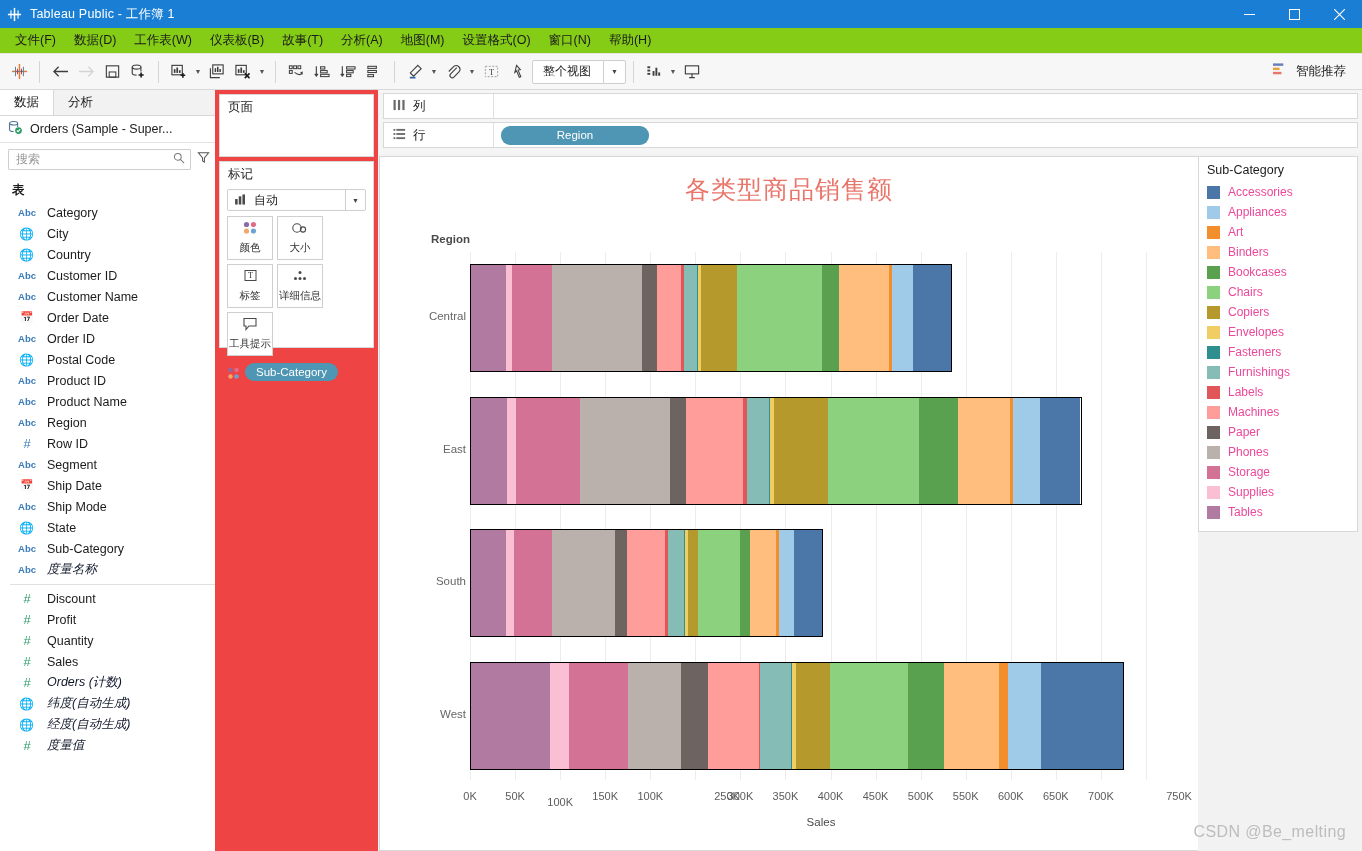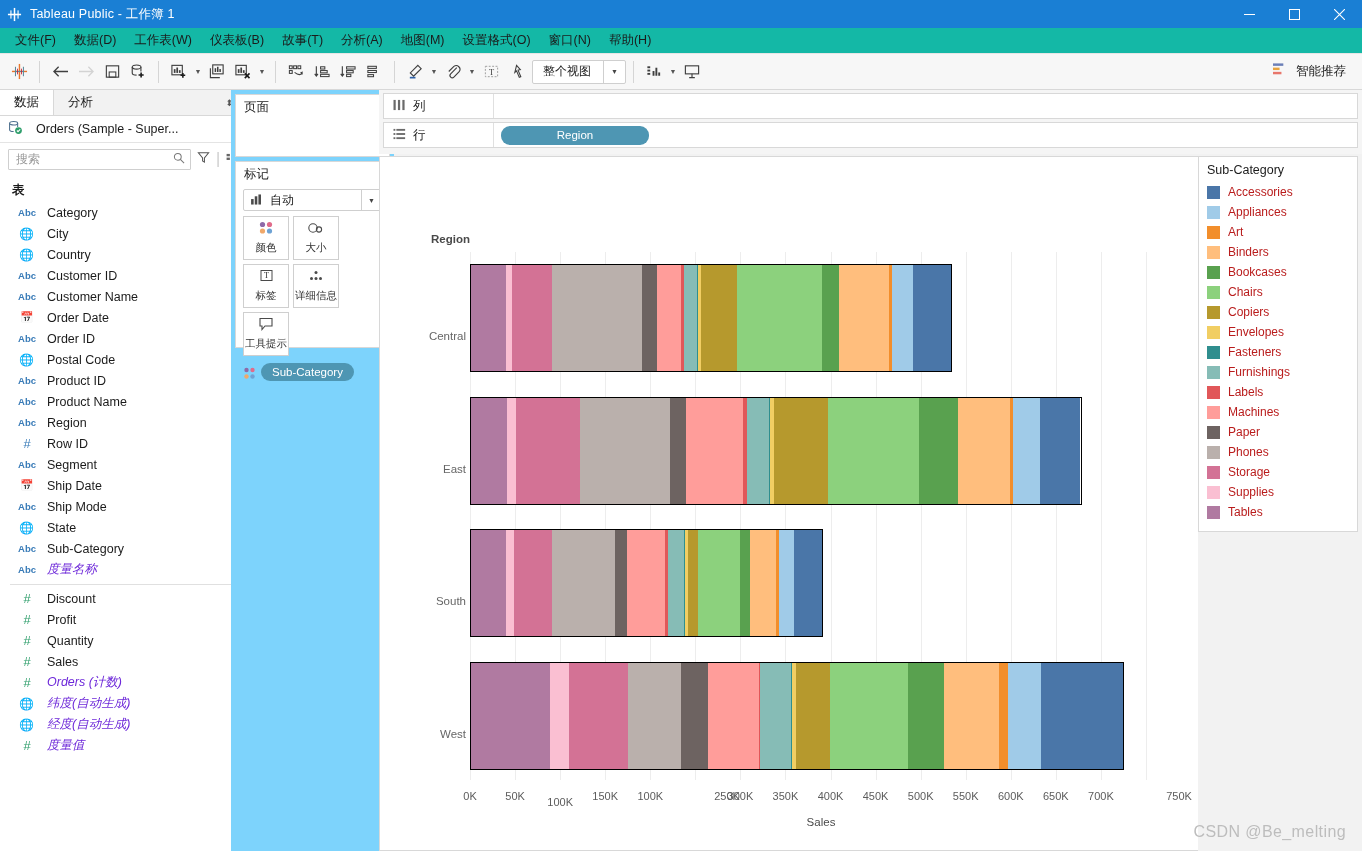--- a/index.html
+++ b/index.html
@@ -20,21 +20,21 @@
   }
   .tb-icon { width:28px; height:28px; display:flex; align-items:center; justify-content:center; }
   .tb-title { color:#ffffff; font-size:12.5px; letter-spacing:.2px; margin-left:2px; }
   .tb-spacer { flex:1 1 auto; }
   .tb-btn { width:45px; height:28px; display:flex; align-items:center; justify-content:center;
             color:#fff; font-size:13px; }
 
   
   .menubar {
     position:absolute; left:0; top:28px; width:1362px; height:26px;
-    background:#14b8a6; display:flex; align-items:center; padding-left:6px;
+    background:#84cc16; display:flex; align-items:center; padding-left:6px;
     border-bottom:1px solid #e6e6e6;
   }
   .menu-item { font-size:12.5px; color:#1b1b1b; padding:3px 9px; cursor:default; }
 
   
   .toolbar {
     position:absolute; left:0; top:54px; width:1362px; height:36px;
     background:#f7f7f7; border-bottom:1px solid #d8d8d8;
     display:flex; align-items:center; padding:0 6px;
   }
@@ -59,21 +59,21 @@
 
   
   .leftpane {
     position:absolute; left:0; top:90px; width:242px; height:761px;
     background:#ffffff; border-right:1px solid #d8d8d8;
   }
   .lp-tabs { display:flex; height:26px; border-bottom:1px solid #d8d8d8; background:#f2f2f2; }
   .lp-tab { font-size:12.5px; color:#1b1b1b; padding:4px 14px 0 14px; position:relative; }
   .lp-tab.active { background:#ffffff; border-right:1px solid #d8d8d8; color:#111; }
   .lp-tab-sort { margin-left:auto; padding-right:8px; font-size:9px; color:#555; line-height:26px; }
-  .ds-row { display:flex; align-items:center; gap:13px; height:27px; padding:0 8px;
+  .ds-row { display:flex; align-items:center; gap:7px; height:27px; padding:0 8px;
             border-bottom:1px solid #e4e4e4; }
   .ds-row .nm { font-size:12.5px; color:#1b1b1b; white-space:nowrap; overflow:hidden; }
   .search-row { display:flex; align-items:center; gap:6px; height:32px; padding:0 8px; }
   .search-box {
     flex:1 1 auto; height:21px; border:1px solid #cfcfcf; background:#fff;
     display:flex; align-items:center; padding:0 5px; border-radius:1px;
   }
   .search-box input {
     border:none; outline:none; flex:1; font-size:12px; color:#333;
     font-family:"Liberation Sans", sans-serif; background:transparent;
@@ -82,25 +82,25 @@
   .fld-section { font-size:12.5px; font-weight:bold; color:#1b1b1b; padding:7px 0 3px 12px; }
   .fld {
     display:flex; align-items:center; gap:9px; height:21px; padding-left:16px; cursor:default;
   }
   .fld .ic { width:22px; text-align:center; font-size:9.5px; font-weight:bold; color:#3a7cb8; }
   .fld .ic.glb { font-size:12px; font-weight:normal; }
   .fld .ic.cal { font-size:11px; font-weight:normal; }
   .fld .ic.num { color:#2e9e6b; font-size:13px; font-weight:normal; }
   .fld .ic.glbm { color:#2e9e6b; font-size:12px; font-weight:normal; }
   .fld .nm { font-size:12.5px; color:#1b1b1b; }
-  .fld .nm.ital { font-style:italic; color:#6d28d9; }
+  .fld .nm.ital { font-style:italic; color:#0f172a; }
   .fld-div { height:1px; background:#e0e0e0; margin:4px 10px 3px 10px; }
 
   
-  .cards { position:absolute; left:231px; top:90px; width:163px; height:761px; background:#7dd3fc; }
+  .cards { position:absolute; left:215px; top:90px; width:163px; height:761px; background:#ef4444; }
   .card { background:#ffffff; border:1px solid #d8d8d8; margin:4px; }
   .card-title { font-size:12.5px; color:#1b1b1b; padding:4px 8px 2px 8px; }
   #card-pages { height:63px; }
   #card-filters { height:92px; }
   #card-marks { height:187px; }
   .mark-type {
     margin:4px 7px 5px 7px; height:22px; border:1px solid #cfcfcf; background:#fff;
     display:flex; align-items:center; border-radius:2px;
   }
   .mark-type .mt-ic { padding:0 5px 0 6px; font-size:11px; color:#4a4a4a; letter-spacing:-1px;}
@@ -142,37 +142,37 @@
     position:absolute; left:379px; top:156px; width:819px; height:695px;
     background:#ffffff; border:1px solid #d8d8d8; border-right:none;
   }
   .vtitle { text-align:center; font-size:25px; color:#e8766b; padding-top:16px;
             font-family:"Liberation Serif","DejaVu Serif",serif; letter-spacing:1px; }
   .region-hdr { position:absolute; left:0; top:76px; width:90px; text-align:right;
                 font-size:11.5px; font-weight:bold; color:#4a4a4a; }
   .plot { position:absolute; left:90px; top:95px; right:26px; bottom:70px; }
   .gridline { position:absolute; top:0; bottom:0; width:1px; background:#ededed; }
   .rowlabel { position:absolute; width:86px; text-align:right; font-size:11.5px; color:#666;
-              left:0;margin-top:20px; }
+              left:0; }
   .bar { position:absolute; border:1px solid #000000; display:flex; overflow:hidden; }
   .seg { height:100%; }
   .xaxis { position:absolute; left:90px; right:26px; bottom:44px; height:16px; }
   .xtick { position:absolute; font-size:11px; color:#5c5c5c; transform:translateX(-50%); white-space:nowrap; }
   .xtitle { position:absolute; left:90px; right:26px; bottom:22px; text-align:center;
             font-size:11.5px; color:#4a4a4a; }
 
   
   .legend {
     position:absolute; left:1198px; top:156px; width:160px; height:376px;
     background:#ffffff; border:1px solid #d8d8d8;
   }
   .lg-title { font-size:12.5px; color:#1b1b1b; padding:6px 0 5px 8px; }
   .lg-item { display:flex; align-items:center; gap:8px; height:20px; padding-left:8px; }
   .sw { width:13px; height:13px; flex:0 0 auto; }
-  .lg-lb { font-size:12px; color:#b91c1c; }
+  .lg-lb { font-size:12px; color:#ec4899; }
 
   .watermark {
     position:absolute; right:16px; bottom:10px; font-size:16px; color:#bdbdbd;
     letter-spacing:.4px;
   }
 </style>
 </head>
 <body>
 
 <div id="app">
@@ -644,20 +644,21 @@
         </span>
         <span>行</span>
       </div>
       <div class="drop">
         <span class="pill-blue pill-wide">Region</span>
       </div>
     </div>
   </div>
 
   <div class="view">
+    <div class="vtitle">各类型商品销售额</div>
     <div class="region-hdr">Region</div>
     <div class="plot" id="plot">
         <div class="gridline" style="left: 0px;"></div>
         <div class="gridline" style="left: 45.0641px;"></div>
         <div class="gridline" style="left: 90.1282px;"></div>
         <div class="gridline" style="left: 135.192px;"></div>
         <div class="gridline" style="left: 180.256px;"></div>
         <div class="gridline" style="left: 225.321px;"></div>
         <div class="gridline" style="left: 270.385px;"></div>
         <div class="gridline" style="left: 315.449px;"></div>

